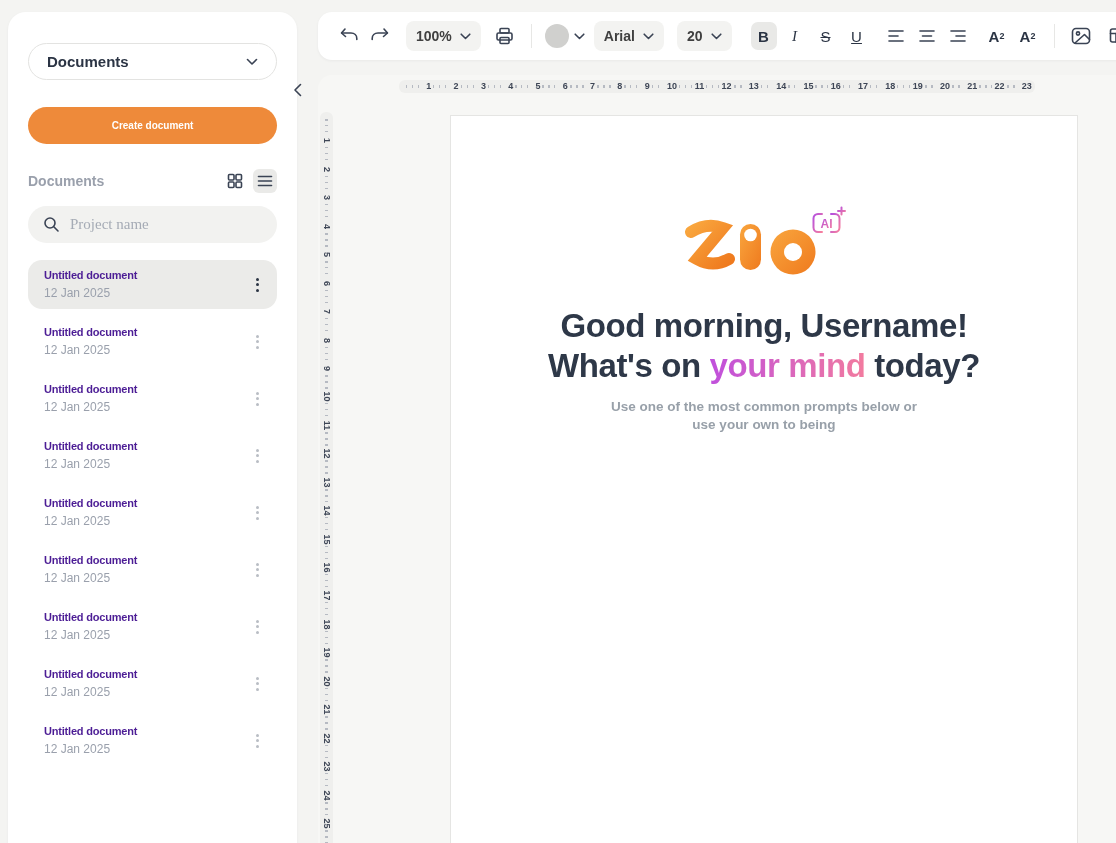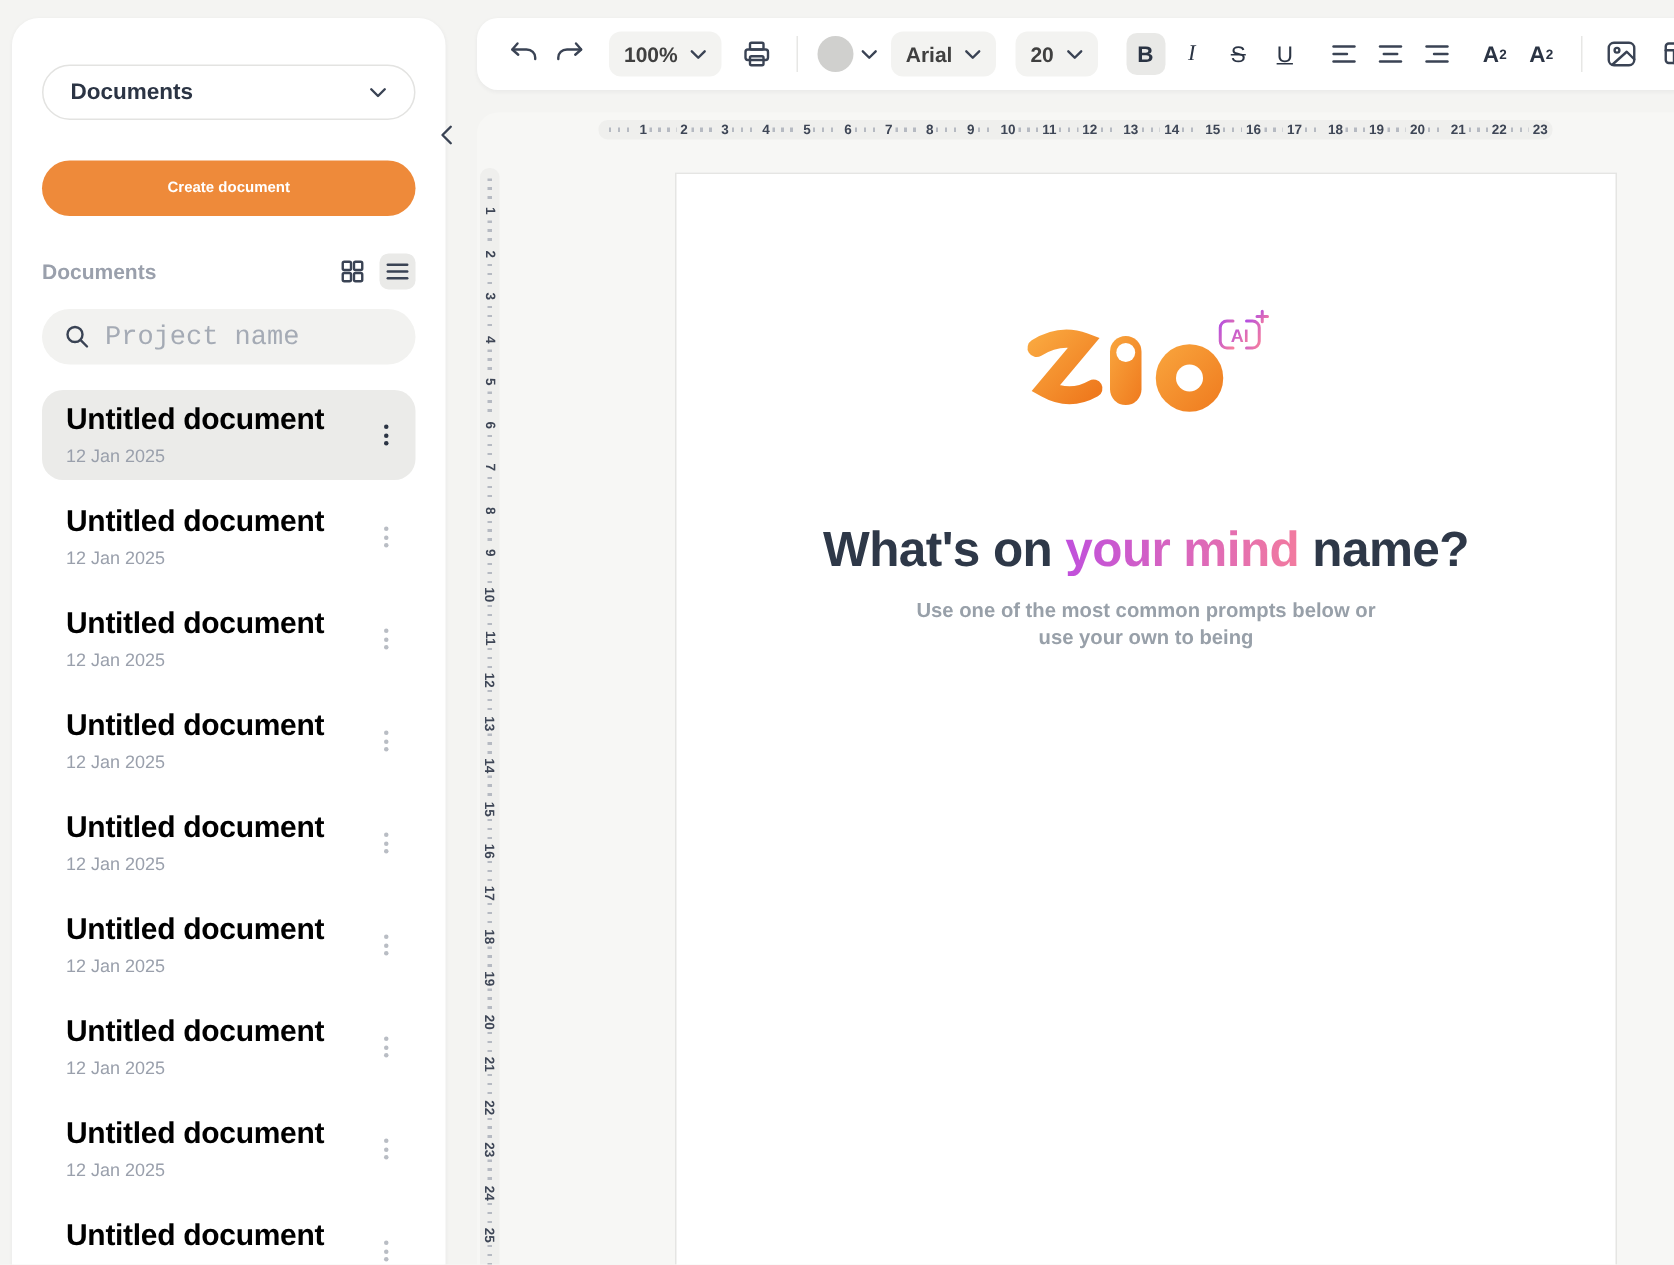--- a/index.html
+++ b/index.html
@@ -34,30 +34,30 @@
   .list-header { display:flex; align-items:center; gap:6px; margin-bottom:13px; }
   .list-header .lbl { font-size:14px; font-weight:600; color:#9AA0AC; margin-right:auto; }
   .view-btn { width:24px; height:24px; display:flex; align-items:center; justify-content:center; border-radius:6px; cursor:pointer; }
   .view-btn.active { background:#EAEAE8; }
   .search-box {
     height:37px; background:#F2F2F0; border-radius:19px;
     display:flex; align-items:center; gap:10px; padding:0 15px; margin-bottom:17px;
   }
   .search-box input {
     flex:1; border:none; background:transparent; outline:none;
-    font-family:Liberation Mono, monospace; font-size:18px; color:#6d28d9;
+    font-family:Liberation Serif, serif; font-size:15px; color:#6d28d9;
   }
   .search-box input::placeholder { color:#A5ABB5; }
   .doc-item {
     display:flex; align-items:center; border-radius:14px;
     padding:9px 10px 9px 16px; margin-bottom:8px; cursor:pointer;
   }
   .doc-item.selected { background:#EBEBE9; }
   .doc-item .info { flex:1; min-width:0; }
-  .doc-item .title { font-size:20px; font-weight:700; color:#000000; letter-spacing:-0.2px; }
+  .doc-item .title { font-size:11px; font-weight:700; color:#4c1d95; letter-spacing:-0.2px; }
   .doc-item .date { font-size:12px; color:#9AA0AC; margin-top:5px; }
   .kebab { width:20px; height:24px; display:flex; flex-direction:column; align-items:center; justify-content:center; gap:2.5px; cursor:pointer; }
   .kebab i { width:3px; height:3px; border-radius:50%; background:#B9BDC4; }
   .doc-item.selected .kebab i { background:#2B3444; }
 
   .collapse-btn {
     position:absolute; left:288px; top:80px; width:18px; height:20px;
     display:flex; align-items:center; justify-content:center; cursor:pointer;
   }
 
@@ -652,22 +652,22 @@
         <g>
           <path d="M143 8 h-4 a4.5 4.5 0 0 0 -4.5 4.5 v9 a4.5 4.5 0 0 0 4.5 4.5 h4" fill="none" stroke="url(#pg)" stroke-width="2" stroke-linecap="round"></path>
           <path d="M152 8 h4 a4.5 4.5 0 0 1 4.5 4.5 v9 a4.5 4.5 0 0 1 -4.5 4.5 h-4" fill="none" stroke="url(#pg)" stroke-width="2" stroke-linecap="round"></path>
           <text x="147.5" y="22" text-anchor="middle" font-family="Liberation Sans, sans-serif" font-size="12" font-weight="700" fill="url(#pg)">AI</text>
           <path d="M162.5 1.5 v7 M159 5 h7" stroke="url(#pg)" stroke-width="2" stroke-linecap="round" fill="none"></path>
         </g>
       </svg>
     </div>
 
     <h1 class="greeting">
-      <br>
-      <span>What's on </span><span class="grad-text">your mind</span><span> name?</span>
+      <span>Good morning, Username!</span><br>
+      <span>What's on </span><span class="grad-text">your mind</span><span> today?</span>
     </h1>
 
     <p class="subtitle">
       <span>Use one of the most common prompts below or</span><br>
       <span>use your own to being</span>
     </p>
 
   </div>
 </div>
 

